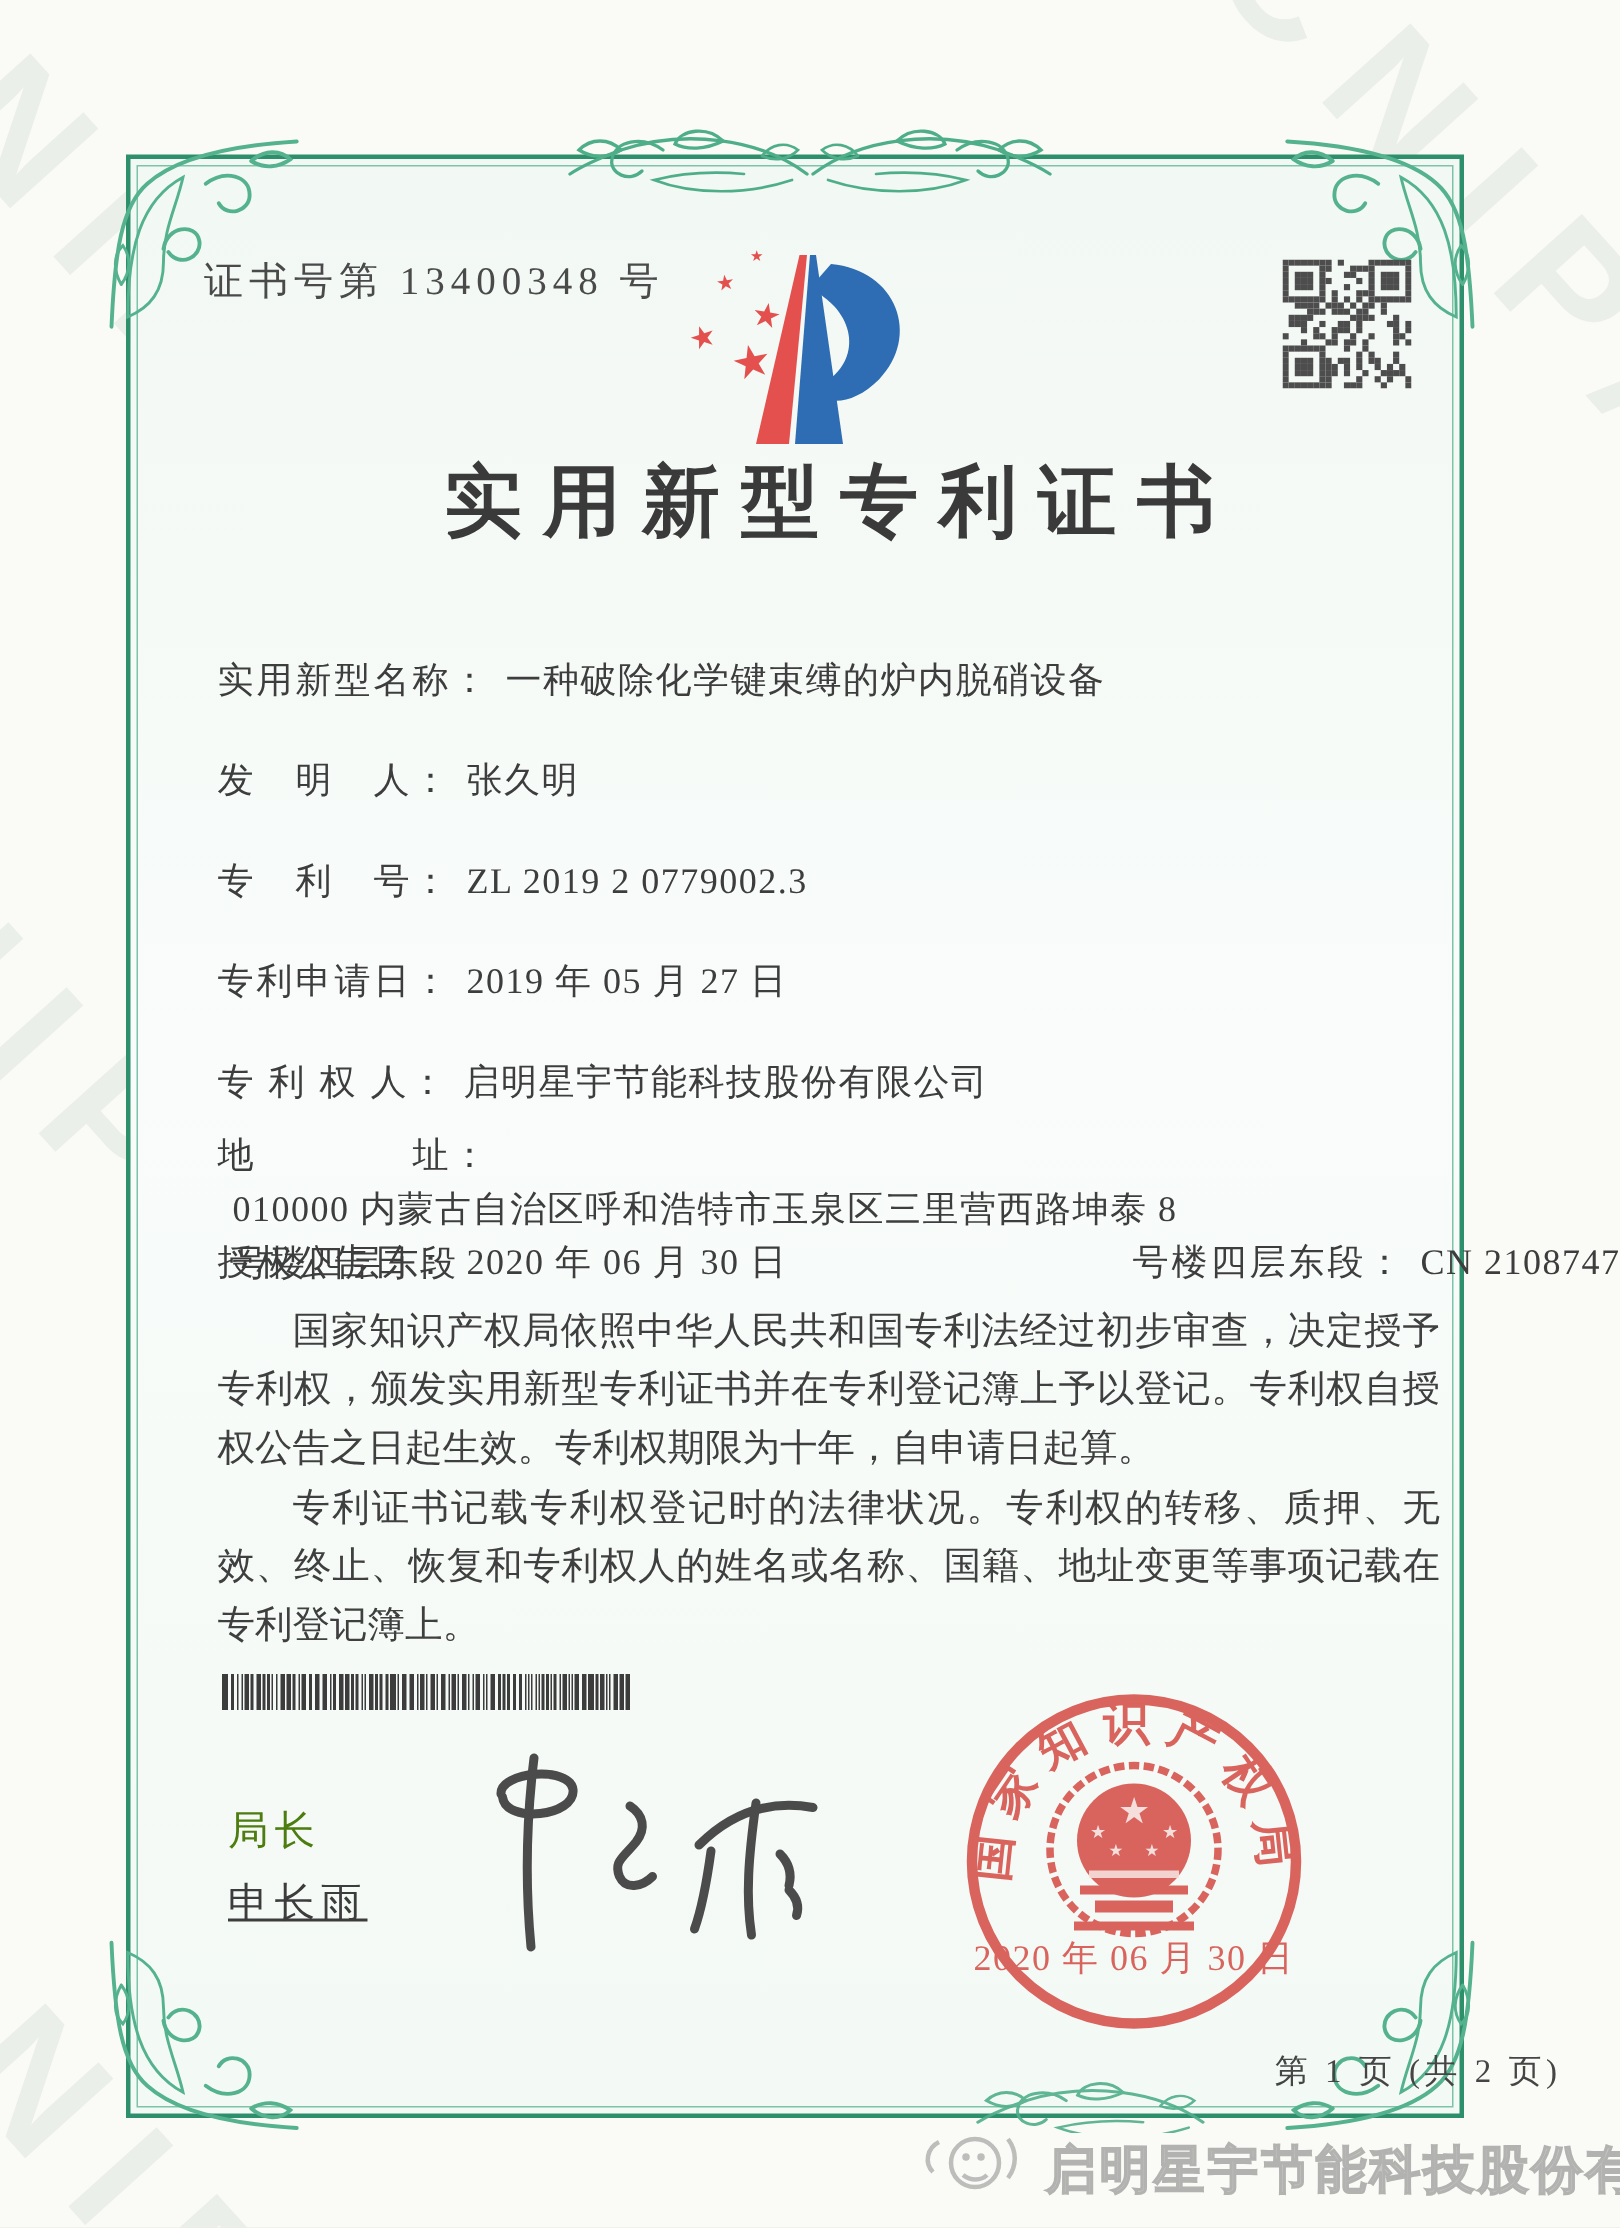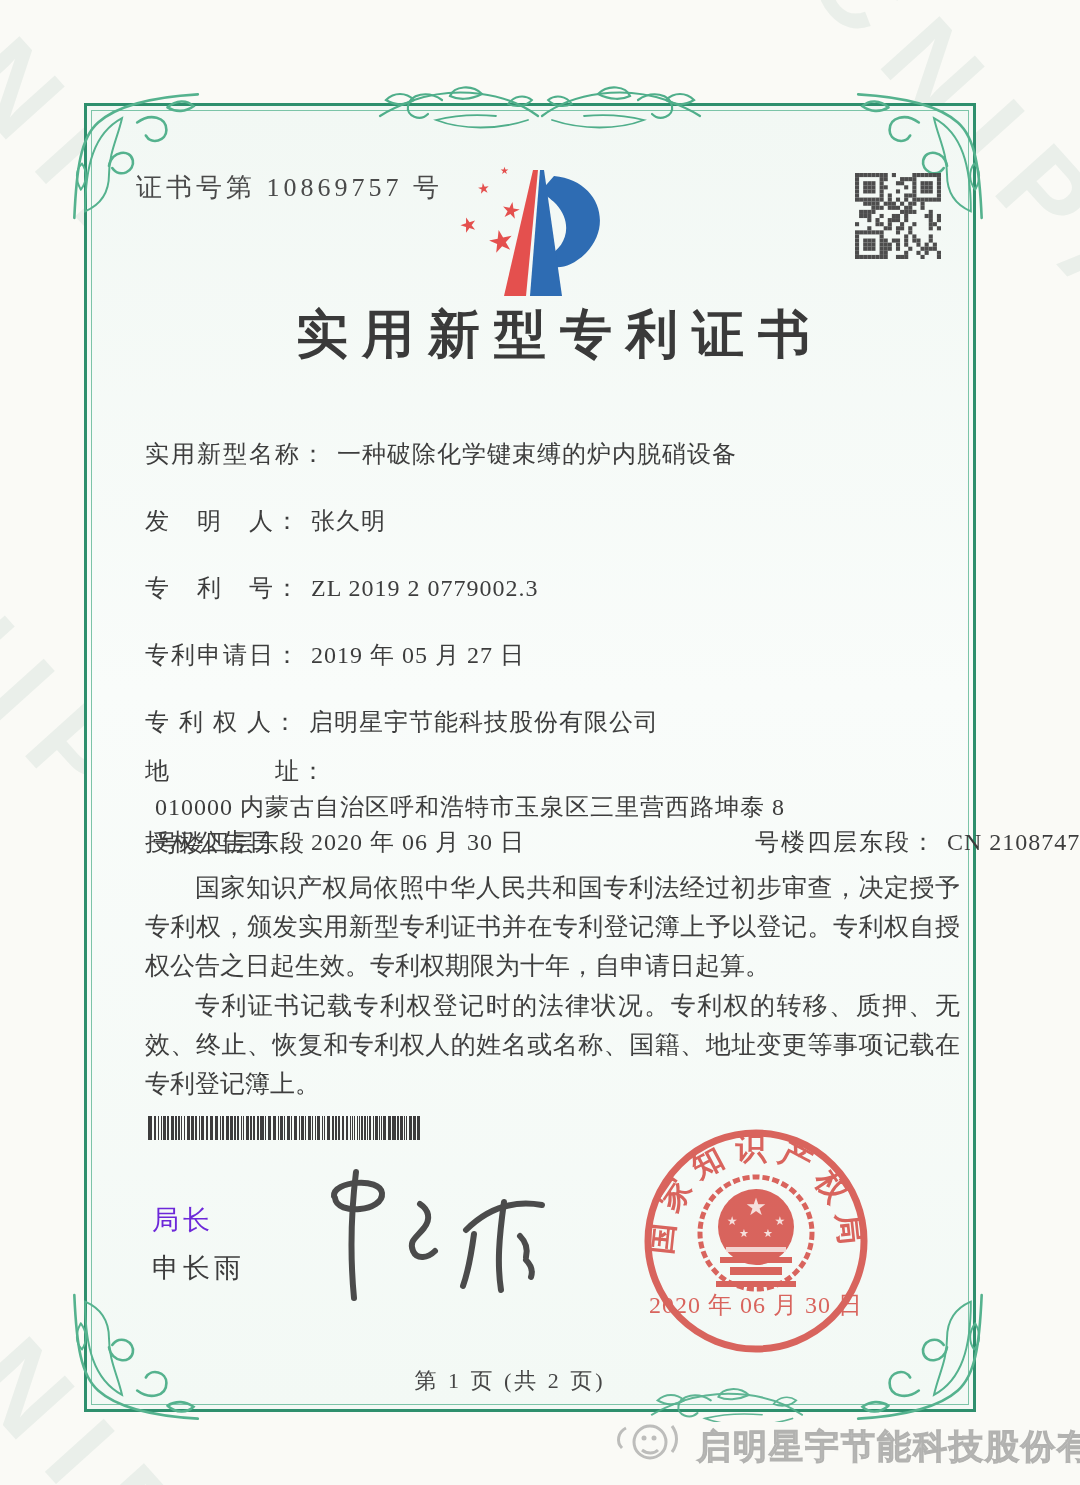--- a/index.html
+++ b/index.html
@@ -45,27 +45,27 @@
   .row.addr{white-space:normal;width:660px;}
   .row.addr .val-block{display:inline-block;vertical-align:top;width:630px;white-space:normal;margin-left:10px;}
   .pair2{margin-left:230px;}
   
   .para{
     position:absolute;left:145px;width:815px;font-size:25px;line-height:39px;
     text-indent:2em;color:#3f3f3f;text-align:justify;
   }
   
   .barcode{position:absolute;left:148px;top:1116px;width:278px;height:24px;}
-  .signer-title{position:absolute;left:152px;top:1202px;font-size:27px;letter-spacing:4px;color:#6d28d9;font-family:Liberation Serif, serif;}
-  .signer-name{position:absolute;left:152px;top:1250px;font-size:27px;letter-spacing:4px;color:#3c3c3c;}
+  .signer-title{position:absolute;left:152px;top:1202px;font-size:27px;letter-spacing:4px;color:#4d7c0f;font-family:Liberation Serif, serif;}
+  .signer-name{position:absolute;left:152px;top:1250px;font-size:27px;letter-spacing:4px;color:#3c3c3c;text-decoration:underline;}
   .signature{position:absolute;left:298px;top:1158px;width:280px;height:150px;}
   .seal{position:absolute;left:633px;top:1118px;width:246px;height:246px;opacity:.9;}
   .page-indicator{
-    position:absolute;left:0;top:1366px;width:1020px;text-align:center;
-    font-size:22px;letter-spacing:3px;color:#454545;
+    position:absolute;left:0;top:1366px;width:1020px;text-align:right;
+    font-size:22px;letter-spacing:3px;color:#454545;padding-left:21px;
   }
   .footer-note{position:absolute;left:398px;top:1432px;font-size:23px;letter-spacing:5px;color:#4a4a4a;}
   .company-wm{
     position:absolute;left:697px;top:1424px;font-size:34px;font-weight:bold;letter-spacing:2px;
     color:#c6c6c4;-webkit-text-stroke:1px #b2b2b0;white-space:nowrap;
   }
   .company-logo{position:absolute;left:612px;top:1414px;width:80px;height:58px;color:#bdbdbb;}
   svg{display:block;}
 </style>
 </head>
@@ -120,21 +120,21 @@
     <g transform="translate(332,10) scale(-1,1)">
         <use href="#half-dragon"></use>
       </g>
   </svg>
   <svg class="bottom-ornament" viewBox="0 0 170 36">
     <g transform="translate(5,0) scale(0.95,0.9)">
         <use href="#half-dragon"></use>
       </g>
   </svg>
 
-  <div class="cert-no">证书号第 10869757 号</div>
+  <div class="cert-no">证书号第 13400348 号</div>
 
   <svg class="cnipa-logo" viewBox="0 0 170 150">
     <path d="M106,18 C150,22 166,66 138,95 C120,113 100,113 94,100 C116,94 128,68 108,46 C102,40 96,36 92,34 Z" fill="#2e6cb3"></path>
     <path d="M85,12 L90,12 L78,138 L56,138 Z" fill="#e4504e"></path>
     <path d="M92,12 L96,12 L114,138 L82,138 Z" fill="#2e6cb3"></path>
     <text x="42" y="96" font-size="30" fill="#e4504e" transform="rotate(-12 42 96)">★</text>
     <text x="14" y="76" font-size="20" fill="#e4504e" transform="rotate(-18 14 76)">★</text>
     <text x="52" y="58" font-size="22" fill="#e4504e" transform="rotate(10 52 58)">★</text>
     <text x="30" y="36" font-size="14" fill="#e4504e" transform="rotate(-8 30 36)">★</text>
     <text x="52" y="16" font-size="10" fill="#e4504e">★</text>

